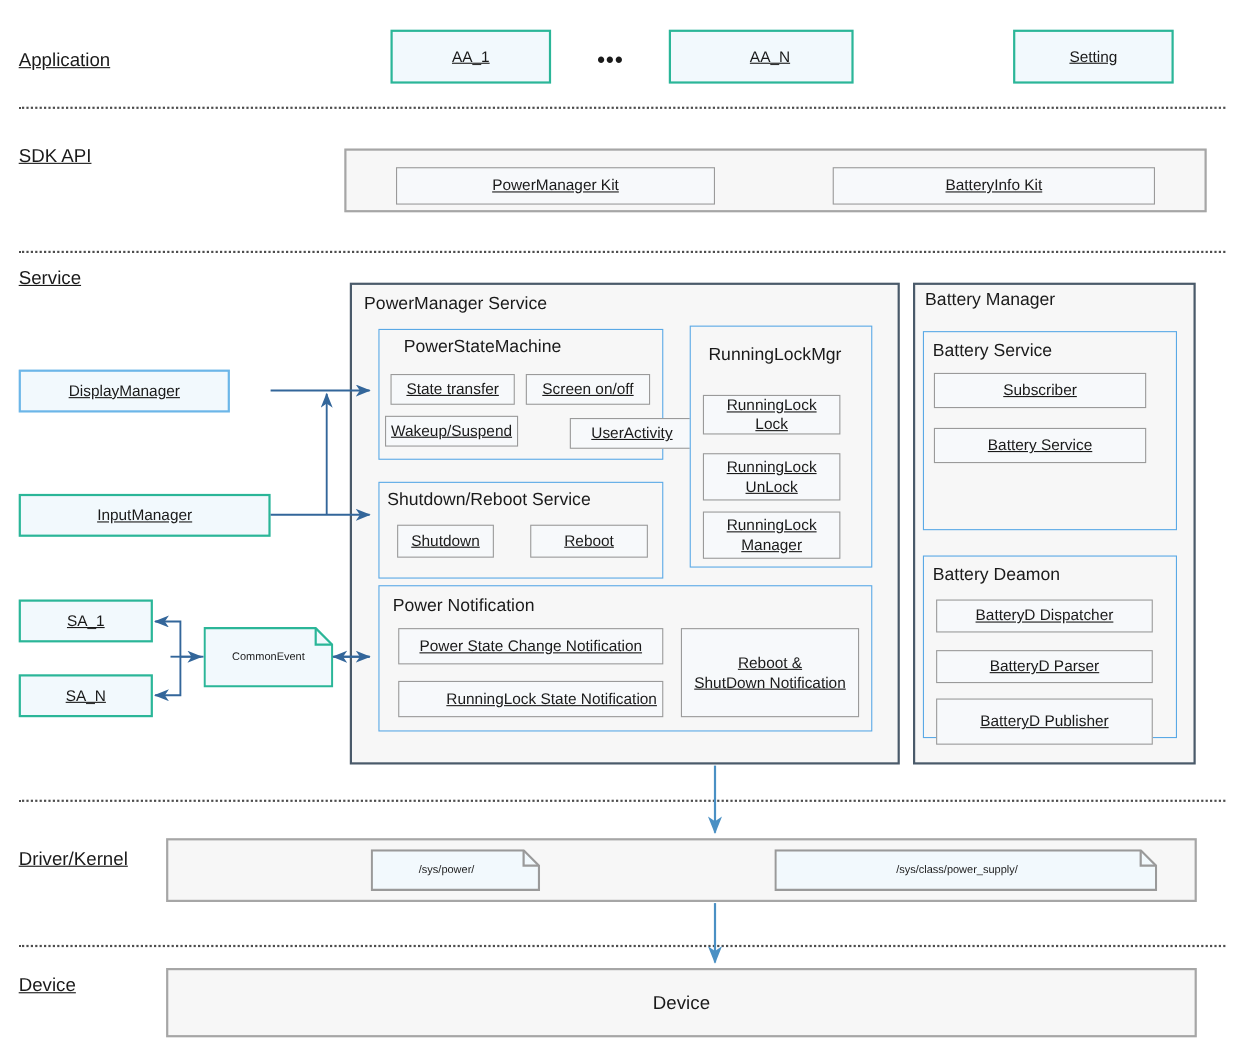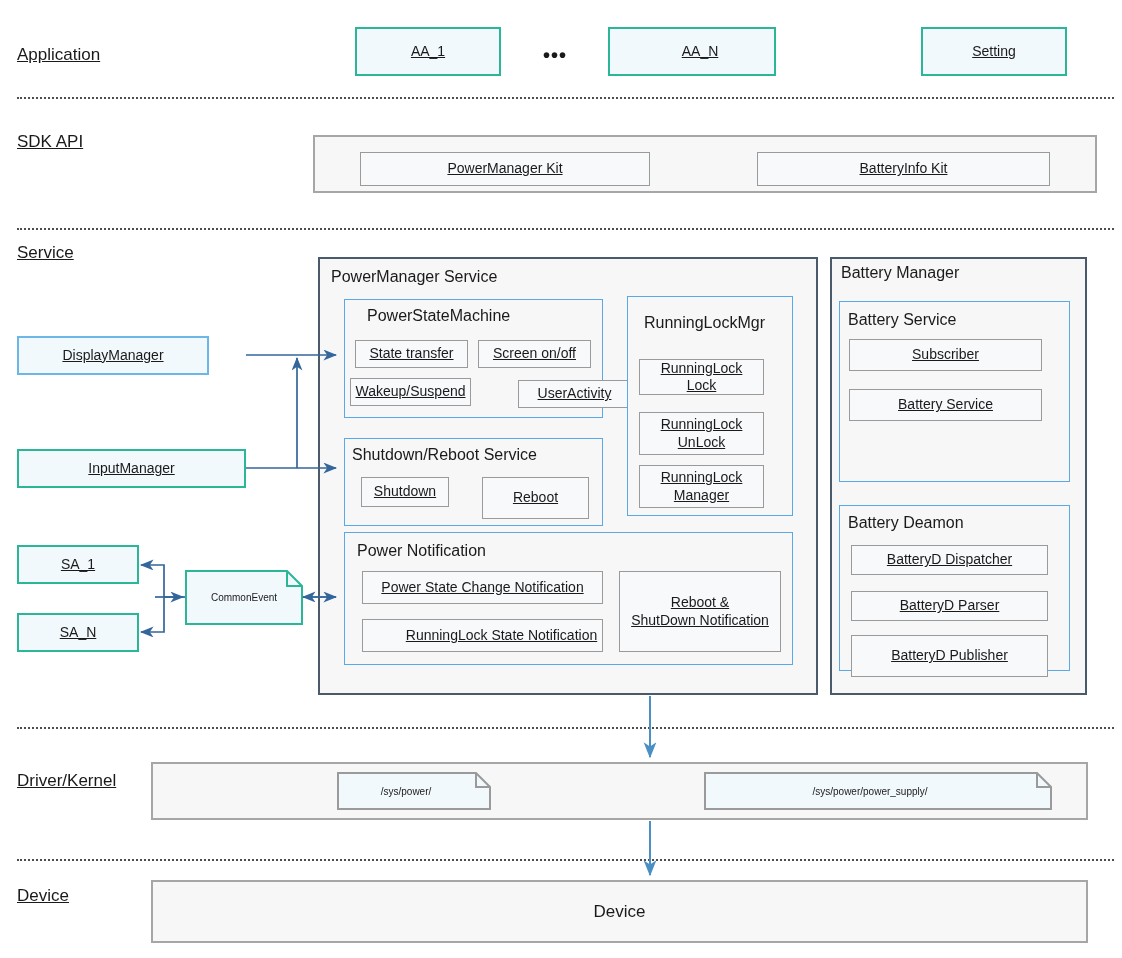--- a/index.html
+++ b/index.html
@@ -203,21 +203,21 @@
   </div>
   <div class="abs node grey" style="left:478px;top:380px;width:113px;height:28px;margin-left:40px;">
     <span>UserActivity</span>
   </div>
 
   <div class="abs group-blue" style="left:344px;top:438px;width:259px;height:88px;"></div>
   <div class="group-title" style="left:352px;top:446px;">Shutdown/Reboot Service</div>
   <div class="abs node grey" style="left:361px;top:477px;width:88px;height:30px;text-align:center;">
     <span>Shutdown</span>
   </div>
-  <div class="abs node grey" style="left:482px;top:477px;width:107px;height:42px;justify-content:center;">
+  <div class="abs node grey" style="left:482px;top:477px;width:107px;height:30px;justify-content:center;">
     <span>Reboot</span>
   </div>
 
   <div class="abs group-blue" style="left:627px;top:296px;width:166px;height:220px;"></div>
   <div class="group-title" style="left:644px;top:314px;">RunningLockMgr</div>
   <div class="abs node grey" style="left:639px;top:359px;width:125px;height:36px;">
     <span>RunningLock Lock</span>
   </div>
   <div class="abs node grey" style="left:639px;top:412px;width:125px;height:43px;">
     <span style="white-space:pre-line">RunningLock
@@ -273,21 +273,21 @@
       <path d="M139,1 L139,15 L153,15" fill="none" stroke="#9a9a9a" stroke-width="2"></path>
     </svg>
     <div class="note-text" style="padding-right:16px;">/sys/power/</div>
   </div>
 
   <div class="note" style="left:704px;top:772px;width:348px;height:38px;">
     <svg viewBox="0 0 348 38" preserveAspectRatio="none">
       <path d="M1,1 L333,1 L347,15 L347,37 L1,37 Z" fill="#f2f9fd" stroke="#9a9a9a" stroke-width="2"></path>
       <path d="M333,1 L333,15 L347,15" fill="none" stroke="#9a9a9a" stroke-width="2"></path>
     </svg>
-    <div class="note-text" style="padding-right:16px;">/sys/power/power_supply/</div>
+    <div class="note-text" style="padding-right:16px;">/sys/class/power_supply/</div>
   </div>
 
   <div class="abs band" style="left:151px;top:880px;width:937px;height:63px;">
     <div class="band-centered-label">Device</div>
   </div>
 
   <svg id="wires" viewBox="0 0 1122 958">
     <defs>
       <marker id="ah" markerWidth="9" markerHeight="9" refX="7.4" refY="3.2" orient="auto" markerUnits="strokeWidth">
         <path d="M0,0 L8,3.2 L0,6.4 L2.2,3.2 Z" fill="#33669a"></path>

